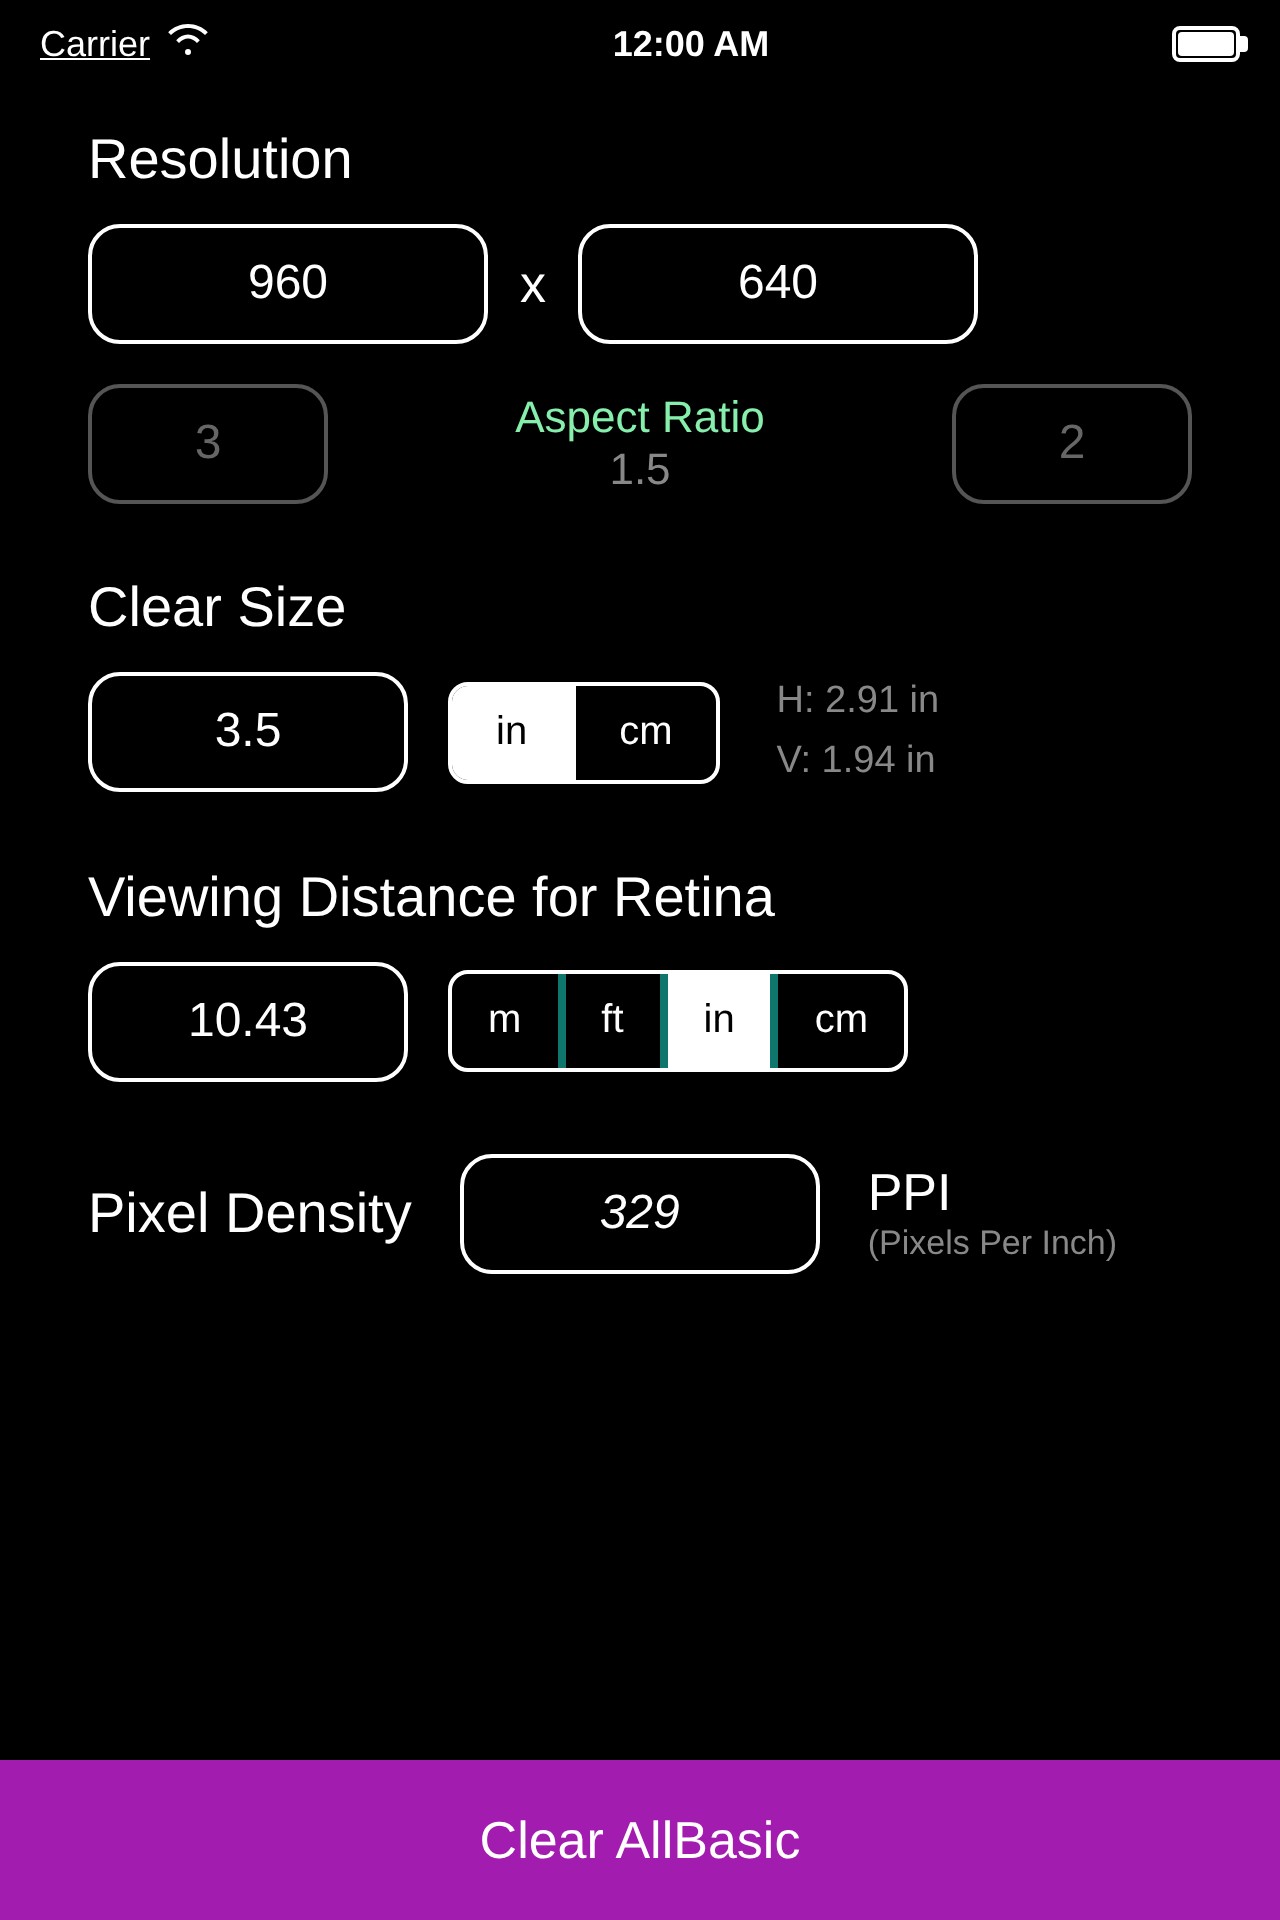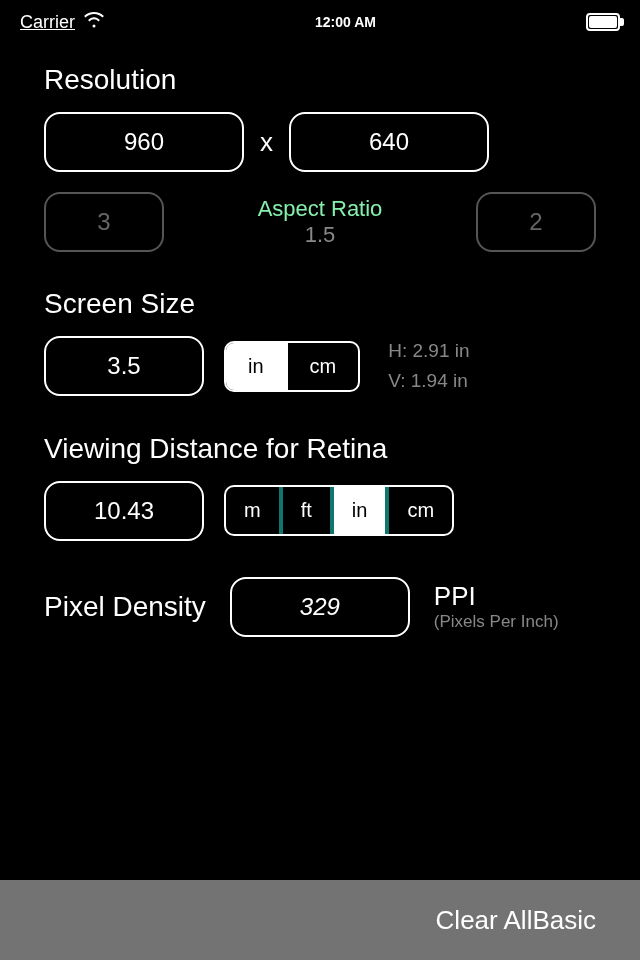--- a/index.html
+++ b/index.html
@@ -26,21 +26,21 @@
       font-weight: 500;
     }
     .status-left {
       display: flex;
       align-items: center;
       gap: 8px;
       text-decoration: underline;
     }
     .status-center {
       font-weight: 600;
-      font-size: 14px;
+      font-size: 18px;
     }
     .status-right {
       display: flex;
       align-items: center;
       gap: 6px;
     }
     .battery-icon {
       width: 34px;
       height: 18px;
       border: 2px solid #fff;
@@ -255,24 +255,24 @@
     }
 
     
     .bottom-bar {
       position: absolute;
       bottom: 0;
       left: 0;
       right: 0;
       height: 80px;
       display: flex;
-      justify-content: flex-end;
+      justify-content: center;
       align-items: center;
       padding: 0 44px;
-      background: #737373;
+      background: #a21caf;
     }
     .bottom-btn {
       font-size: 26px;
       font-weight: 400;
       color: #fff;
       cursor: pointer;
     }
   </style>
 </head>
 <body>
@@ -308,21 +308,21 @@
       <div class="input-box muted">3</div>
       <div class="aspect-ratio-label">
         <div class="label-text">Aspect Ratio</div>
         <div class="label-value">1.5</div>
       </div>
       <div class="input-box muted">2</div>
     </div>
   </div>
 
   <div class="section">
-    <div class="section-label">Screen Size</div>
+    <div class="section-label">Clear Size</div>
     <div class="screen-size-row">
       <div class="input-box">3.5</div>
       <div class="segmented-control">
         <button class="seg-btn active">in</button>
         <button class="seg-btn">cm</button>
       </div>
       <div class="screen-dims">
         <div>H: 2.91 in</div>
         <div>V: 1.94 in</div>
       </div>

